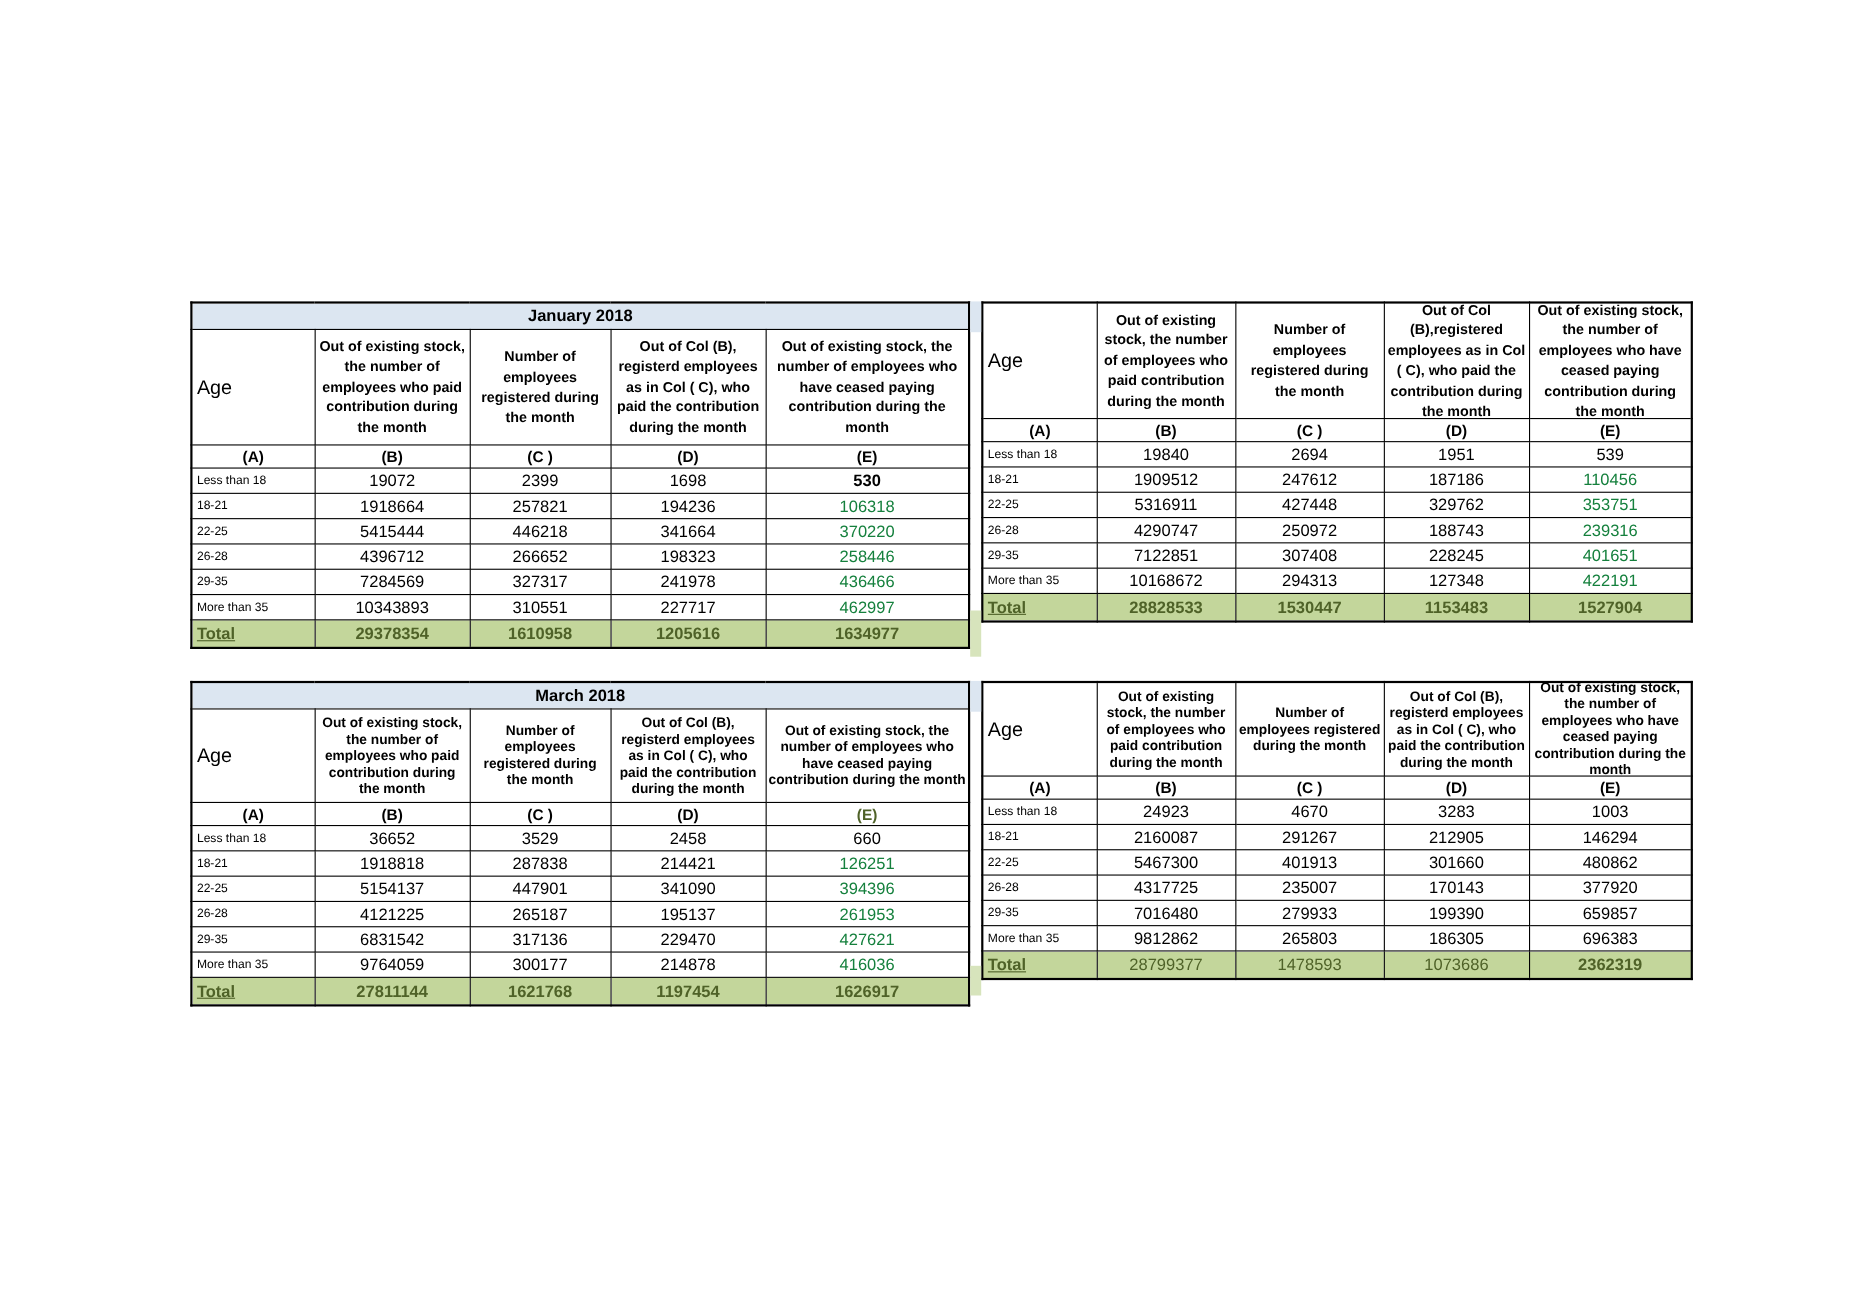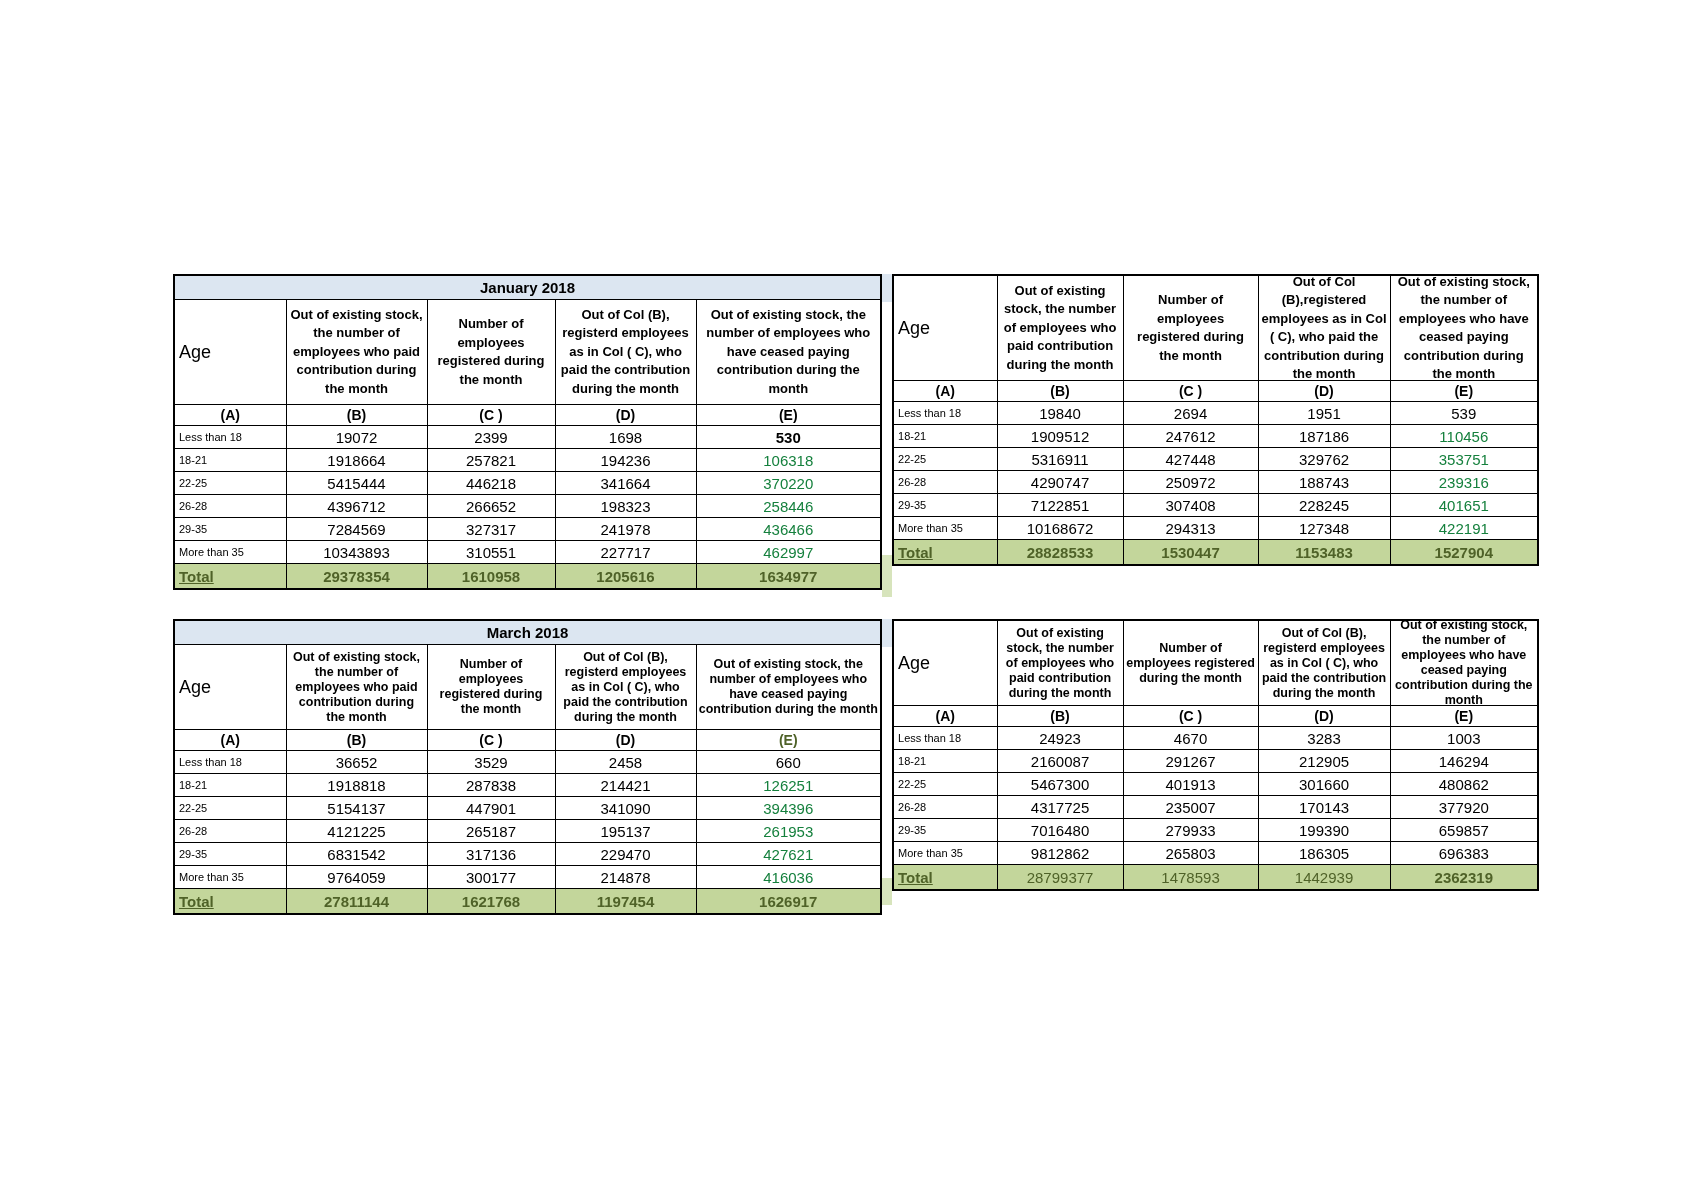--- a/index.html
+++ b/index.html
@@ -414,20 +414,20 @@
             <td class="col-a">More than 35</td>
             <td>9812862</td>
             <td>265803</td>
             <td>186305</td>
             <td>696383</td>
           </tr>
           <tr class="total-row">
             <td class="col-a">Total</td>
             <td class="plain">28799377</td>
             <td class="plain">1478593</td>
-            <td class="plain">1442939</td>
+            <td class="plain">1073686</td>
             <td>2362319</td>
           </tr>
         </tbody>
     </table>
   </div>
 
 </div>
 
 </body></html>

